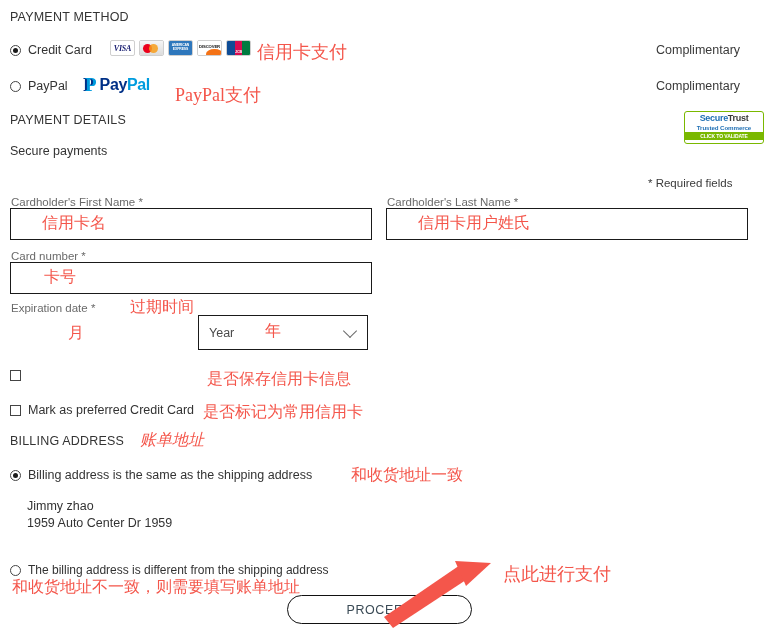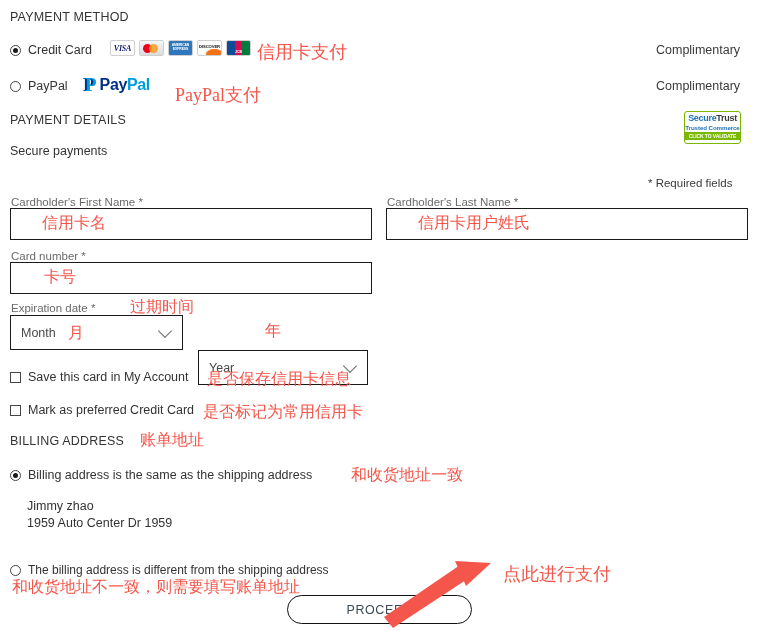--- a/index.html
+++ b/index.html
@@ -140,21 +140,21 @@
     color: #009cde;
     position: relative;
     text-shadow: -2px 0 0 #003087;
   }
   .pp-word { font-size: 16px; font-weight: bold; letter-spacing: -0.4px; }
   .pp-pay { color: #003087; }
   .pp-pal { color: #009cde; }
 
   
   .securetrust {
-    width: 57px; height: 33px;
+    width: 80px; height: 33px;
     border: 1px solid #7ab800;
     border-radius: 3px;
     background: #fff;
     box-sizing: border-box;
     overflow: hidden;
     display: flex; flex-direction: column;
     align-items: center;
   }
   .st-l1 {
     font-size: 9px; font-weight: bold; line-height: 11px;
@@ -336,33 +336,28 @@
   <input class="abs text-input" style="left: 10px; top: 208px; width: 362px; height: 32px;" value="">
 
   <div class="abs field-label" style="left:387px; top:196px;">Cardholder's Last Name *</div>
   <input class="abs text-input" style="left: 386px; top: 208px; width: 362px; height: 32px;" value="">
 
   <div class="abs field-label" style="left:11px; top:250px;">Card number *</div>
   <input class="abs text-input" style="left: 10px; top: 262px; width: 362px; height: 32px;" value="">
 
   <div class="abs field-label" style="left:11px; top:302px;">Expiration date *</div>
 
-  <div class="abs select-box" style="left:10px; top:315px; width:173px; height:35px;">
-    <span class="select-value">Month</span>
-    <span class="chev"></span>
-  </div>
 
   <div class="abs select-box" style="left:198px; top:315px; width:170px; height:35px;text-align:right;">
     <span class="select-value">Year</span>
     <span class="chev"></span>
   </div>
 
   <div class="abs opt-row" style="left:10px; top:370px;">
     <span class="checkbox"></span>
-    <span class="opt-label">Save this card in My Account</span>
   </div>
 
   <div class="abs opt-row" style="left:10px; top:403px;">
     <span class="checkbox"></span>
     <span class="opt-label">Mark as preferred Credit Card</span>
   </div>
 
   <div class="abs section-title" style="left:10px; top:434px;">BILLING ADDRESS</div>
 
   <div class="abs opt-row" style="left:10px; top:468px;">
@@ -385,21 +380,21 @@
   <div class="abs note note-lg" style="left:175px; top:83px;">PayPal支付</div>
   <div class="abs note note-lg" style="left:257px; top:40px;">信用卡支付</div>
   <div class="abs note note-md" style="left:42px; top:213px;">信用卡名</div>
   <div class="abs note note-md" style="left:418px; top:213px;">信用卡用户姓氏</div>
   <div class="abs note note-md" style="left:44px; top:267px;">卡号</div>
   <div class="abs note note-md" style="left:130px; top:297px;">过期时间</div>
   <div class="abs note note-md" style="left:68px; top:323px;">月</div>
   <div class="abs note note-md" style="left:265px; top:321px;">年</div>
   <div class="abs note note-md" style="left:207px; top:369px;">是否保存信用卡信息</div>
   <div class="abs note note-md" style="left:203px; top:402px;">是否标记为常用信用卡</div>
-  <div class="abs note note-md" style="left:140px; top:430px;">账单地址</div>
+  <div class="abs note note-md" style="left:140px; top:430px;font-style:italic;">账单地址</div>
   <div class="abs note note-md" style="left:351px; top:465px;">和收货地址一致</div>
   <div class="abs note note-md" style="left:12px; top:577px;">和收货地址不一致，则需要填写账单地址</div>
   <div class="abs note note-lg" style="left:503px; top:562px;">点此进行支付</div>
 
   <svg class="arrow-layer" viewBox="0 0 767 642" xmlns="http://www.w3.org/2000/svg">
     <g fill="#f4564b">
       <polygon points="393,628 472,576 463,563 384,617"></polygon>
       <polygon points="491,563 455,561 466,586"></polygon>
     </g>
   </svg>

